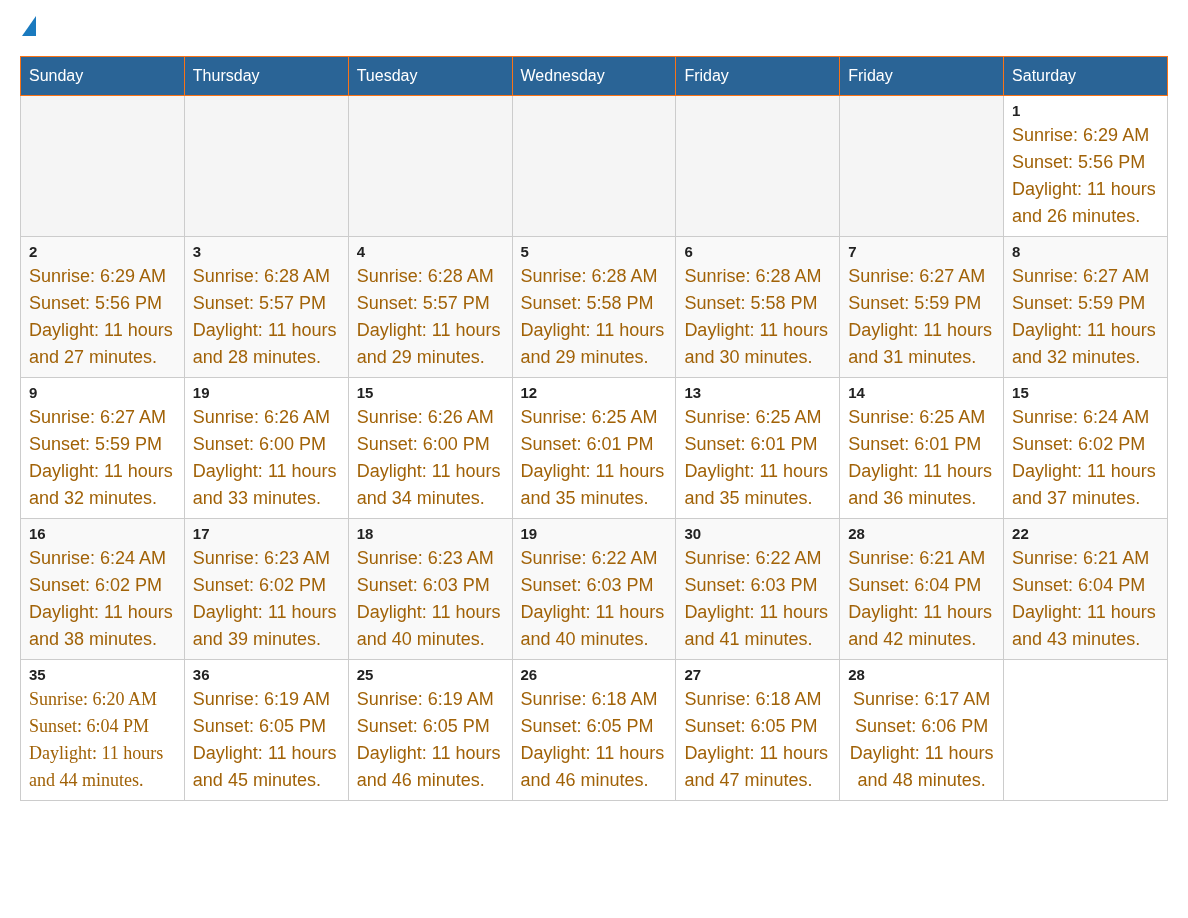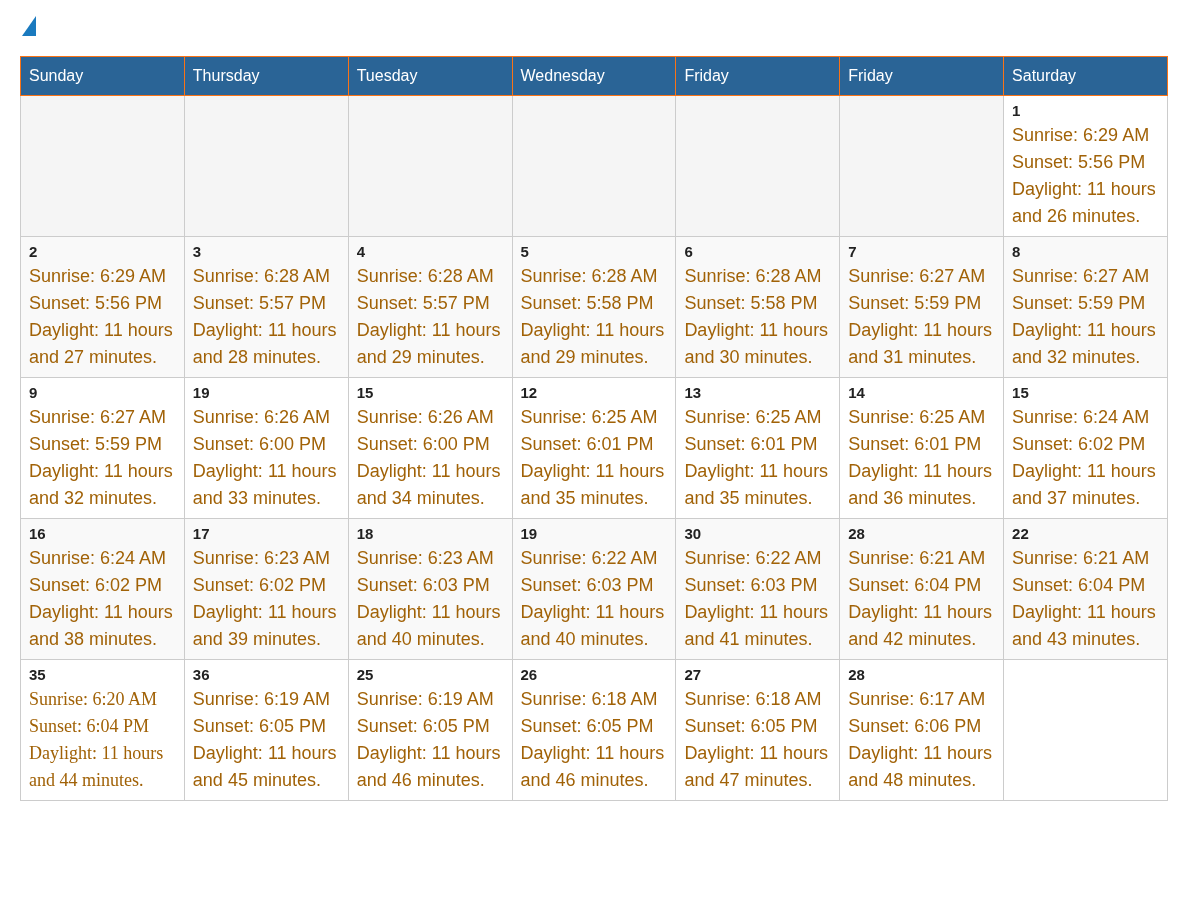--- a/index.html
+++ b/index.html
@@ -309,20 +309,20 @@
 Daylight: 11 hours and 46 minutes.</div>
         </td>
         <td class="has-data">
           <span class="day-number">27</span>
           <div class="day-info" style="white-space: pre-line;">Sunrise: 6:18 AM
 Sunset: 6:05 PM
 Daylight: 11 hours and 47 minutes.</div>
         </td>
         <td class="has-data">
           <span class="day-number">28</span>
-          <div class="day-info" style="white-space: pre-line;">Sunrise: 6:17 AM
+          <div class="day-info" style="white-space: pre-line; text-align: center;">Sunrise: 6:17 AM
 Sunset: 6:06 PM
 Daylight: 11 hours and 48 minutes.</div>
         </td>
         <td class="empty-cell"></td>
       </tr>
     </tbody>
 </table>
 
 </body></html>

